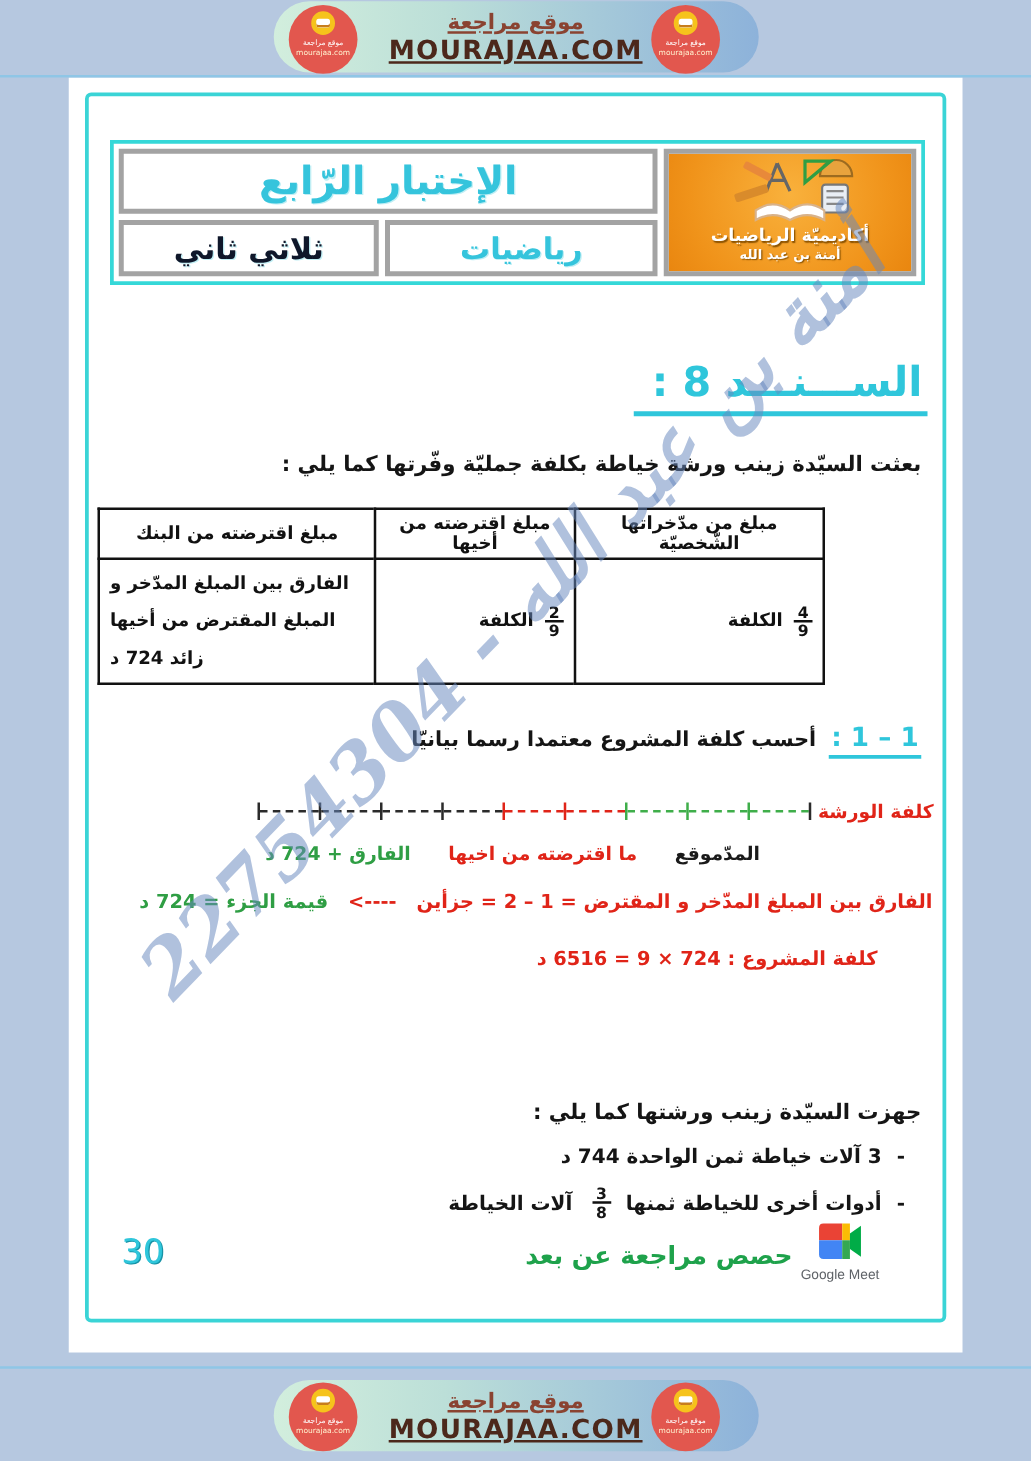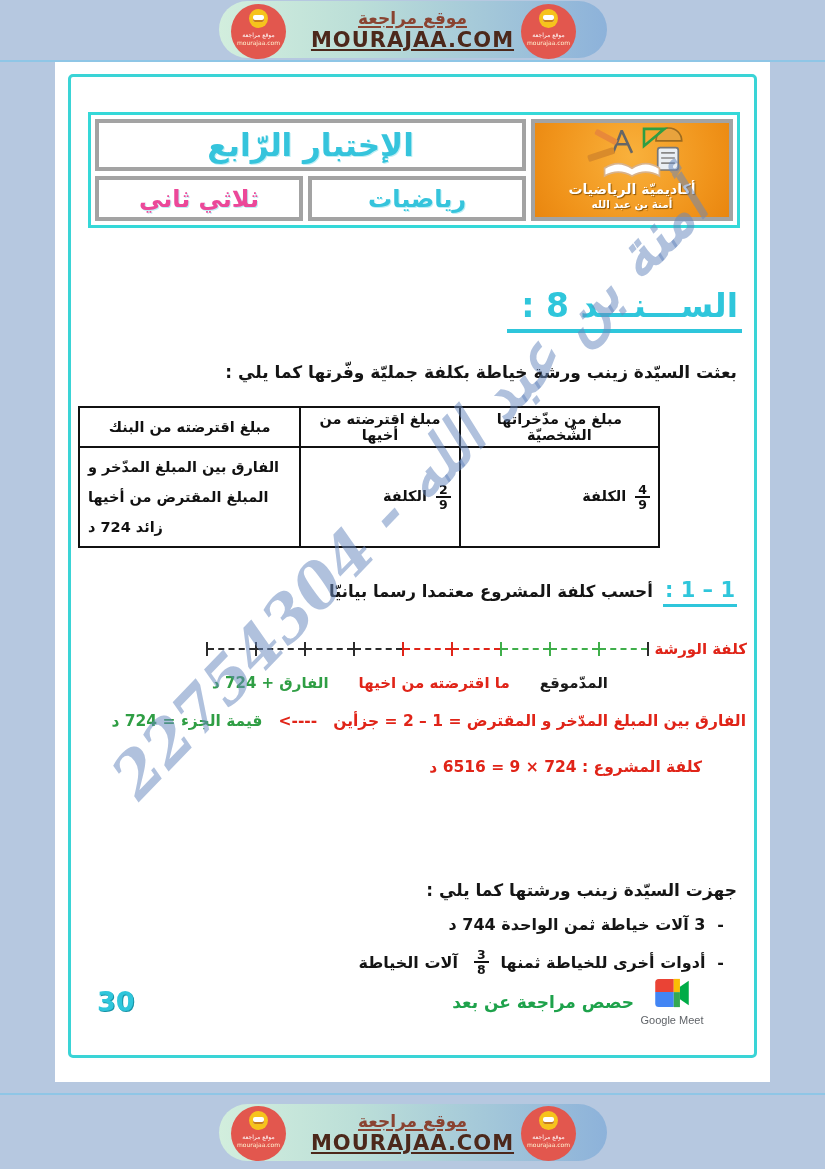--- a/index.html
+++ b/index.html
@@ -42,21 +42,21 @@
        display:grid;grid-template-columns:202px 218px 1fr;grid-template-rows:52px 1fr;
        gap:5px;padding:4px;border:3px solid #35d8d8;background:#fff}
   .hdr .cell{border:4px solid #a3a3a3;background:#fff;display:flex;align-items:center;justify-content:center}
   .hdr .logo{grid-column:1;grid-row:1/3;padding:0;overflow:hidden;
        background:radial-gradient(circle at 50% 35%,#f9b13c 0%,#f0931a 70%,#e9860f 100%);
        flex-direction:column;justify-content:flex-start}
   .hdr .title{grid-column:2/4;grid-row:1;color:#35c4dc;font-weight:bold;font-size:31px;
        text-shadow:1px 1px 0 #bfeef4}
   .hdr .sub{grid-column:2;grid-row:2;color:#35c4dc;font-weight:bold;font-size:24px;
        text-shadow:1px 1px 0 #bfeef4}
-  .hdr .term{grid-column:3;grid-row:2;color:#ec4899;font-weight:bold;font-size:24px;
+  .hdr .term{grid-column:3;grid-row:2;color:#0f172a;font-weight:bold;font-size:24px;
        text-shadow:1px 1px 0 #bfeef4}
   .logo .aname{color:#fff;font-weight:bold;font-size:14px;line-height:16px;text-shadow:1px 1px 1px #8a5200}
   .logo .tname{color:#fff;font-weight:bold;font-size:10.5px;line-height:14px;text-shadow:1px 1px 1px #8a5200}
 
   
   .sec-h{position:absolute;direction:rtl;color:#2fc6db;font-weight:bold;font-size:33px;
          border-bottom:4px solid #2fc6db;padding:0 4px 5px 14px;line-height:36px;white-space:nowrap}
   .h1{top:226px;right:28px}
   .h2{top:738px;right:16px}
 
@@ -102,23 +102,23 @@
          font-weight:bold;font-size:15.5px}
 
   
   .bullet{position:absolute;right:46px;direction:rtl;display:flex;gap:12px;align-items:center;
           color:#151515;font-weight:bold;font-size:16px}
   .b1{top:853px}
   .b2{top:886px}
   .bullet .frac .nu{border-bottom:2px solid #111}
 
   
-  .pageno{position:absolute;left:42px;top:924px;color:#2fc6db;font-weight:bold;font-size:27px;
+  .pageno{position:absolute;left:42px;top:924px;color:#2fc6db;font-weight:normal;font-size:27px;
           text-shadow:1px 1px 0 #1793a6}
-  .badge{position:absolute;top:930px;right:136px;color:#1ea24b;font-weight:bold;font-size:17px;direction:rtl}
+  .badge{position:absolute;top:930px;right:136px;color:#1ea24b;font-weight:bold;font-size:20px;direction:rtl}
   .meet{position:absolute;top:916px;right:56px;width:84px;text-align:center}
   .meet .mlabel{color:#5f6368;font-size:11px;margin-top:2px;font-family:"Liberation Sans",sans-serif}
 
   
   .wm{position:absolute;left:42px;top:700px;z-index:5;pointer-events:none;direction:rtl;
       transform:rotate(-46deg);transform-origin:0 0;white-space:nowrap;
       font-family:"DejaVu Serif",serif;font-style:italic;font-weight:bold;font-size:62px;
       letter-spacing:2px;color:rgba(103,136,189,0.52)}
 </style>
 </head>

